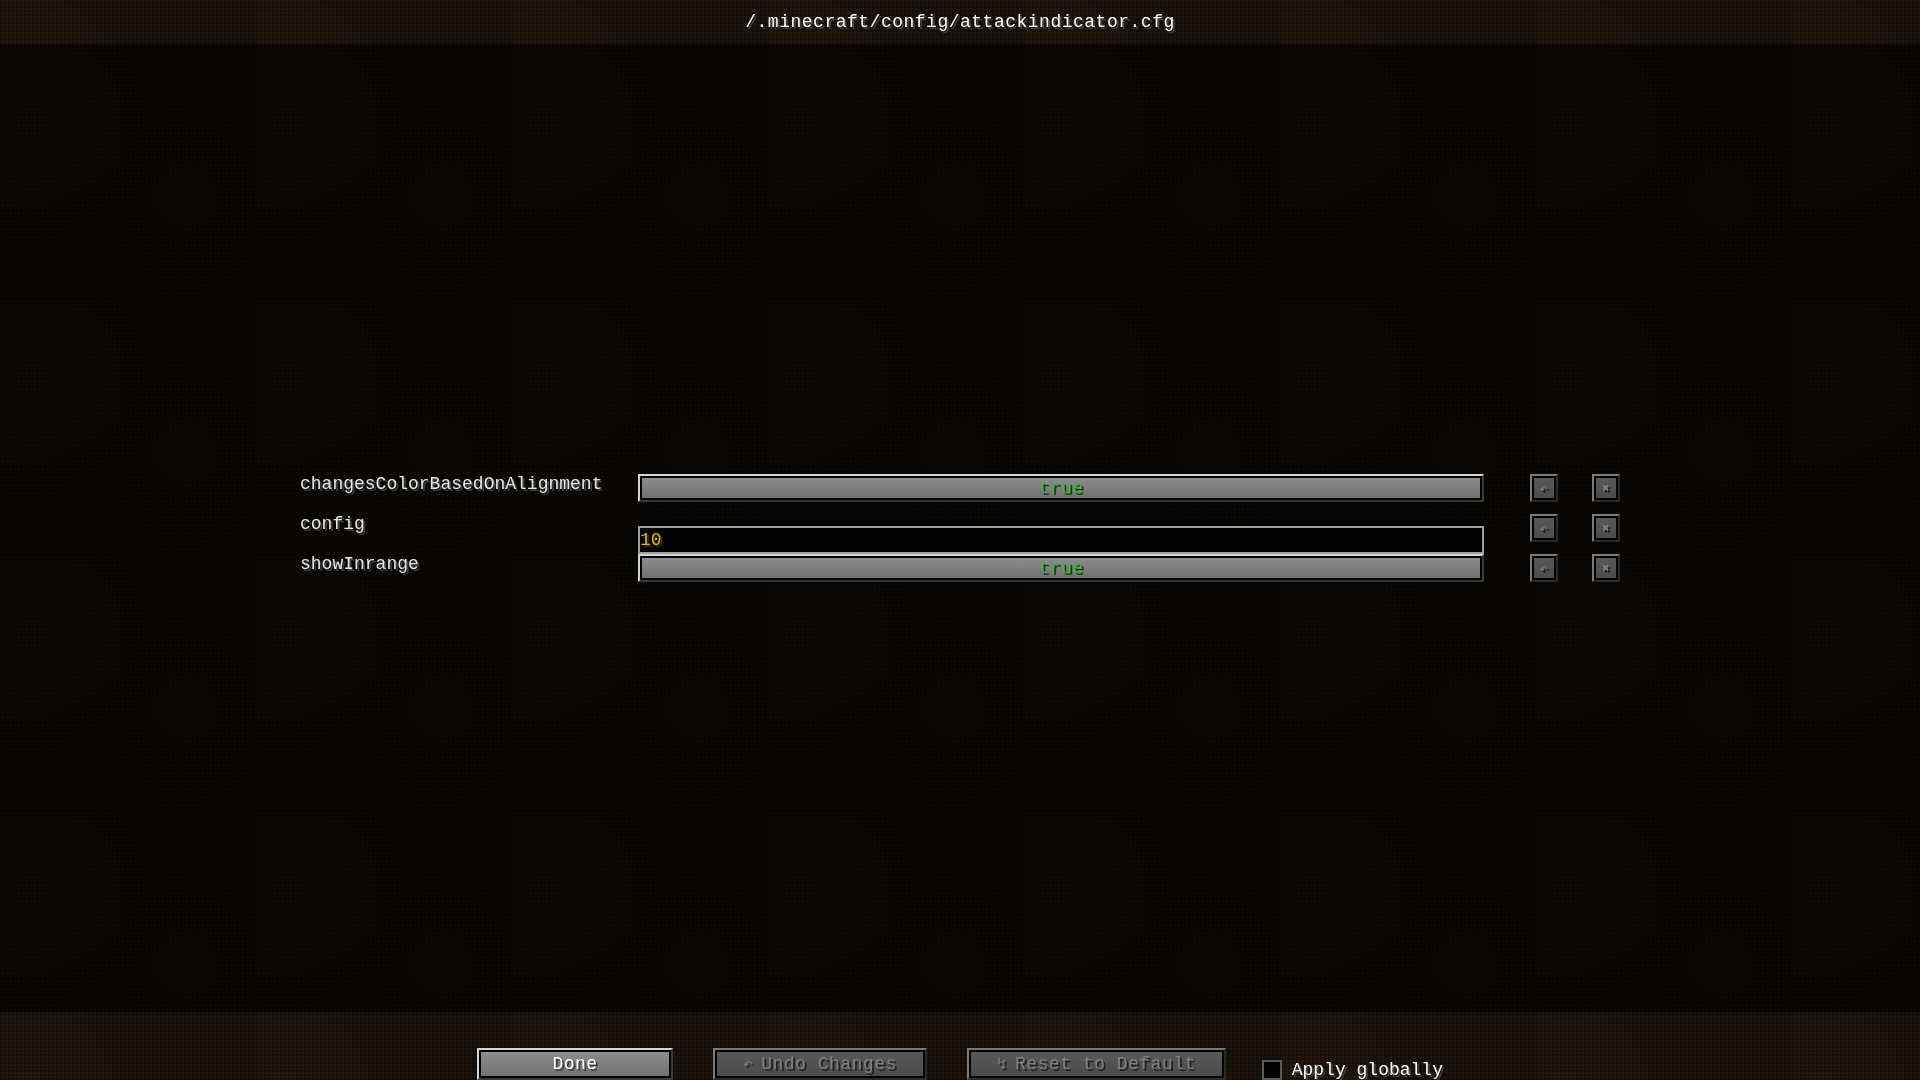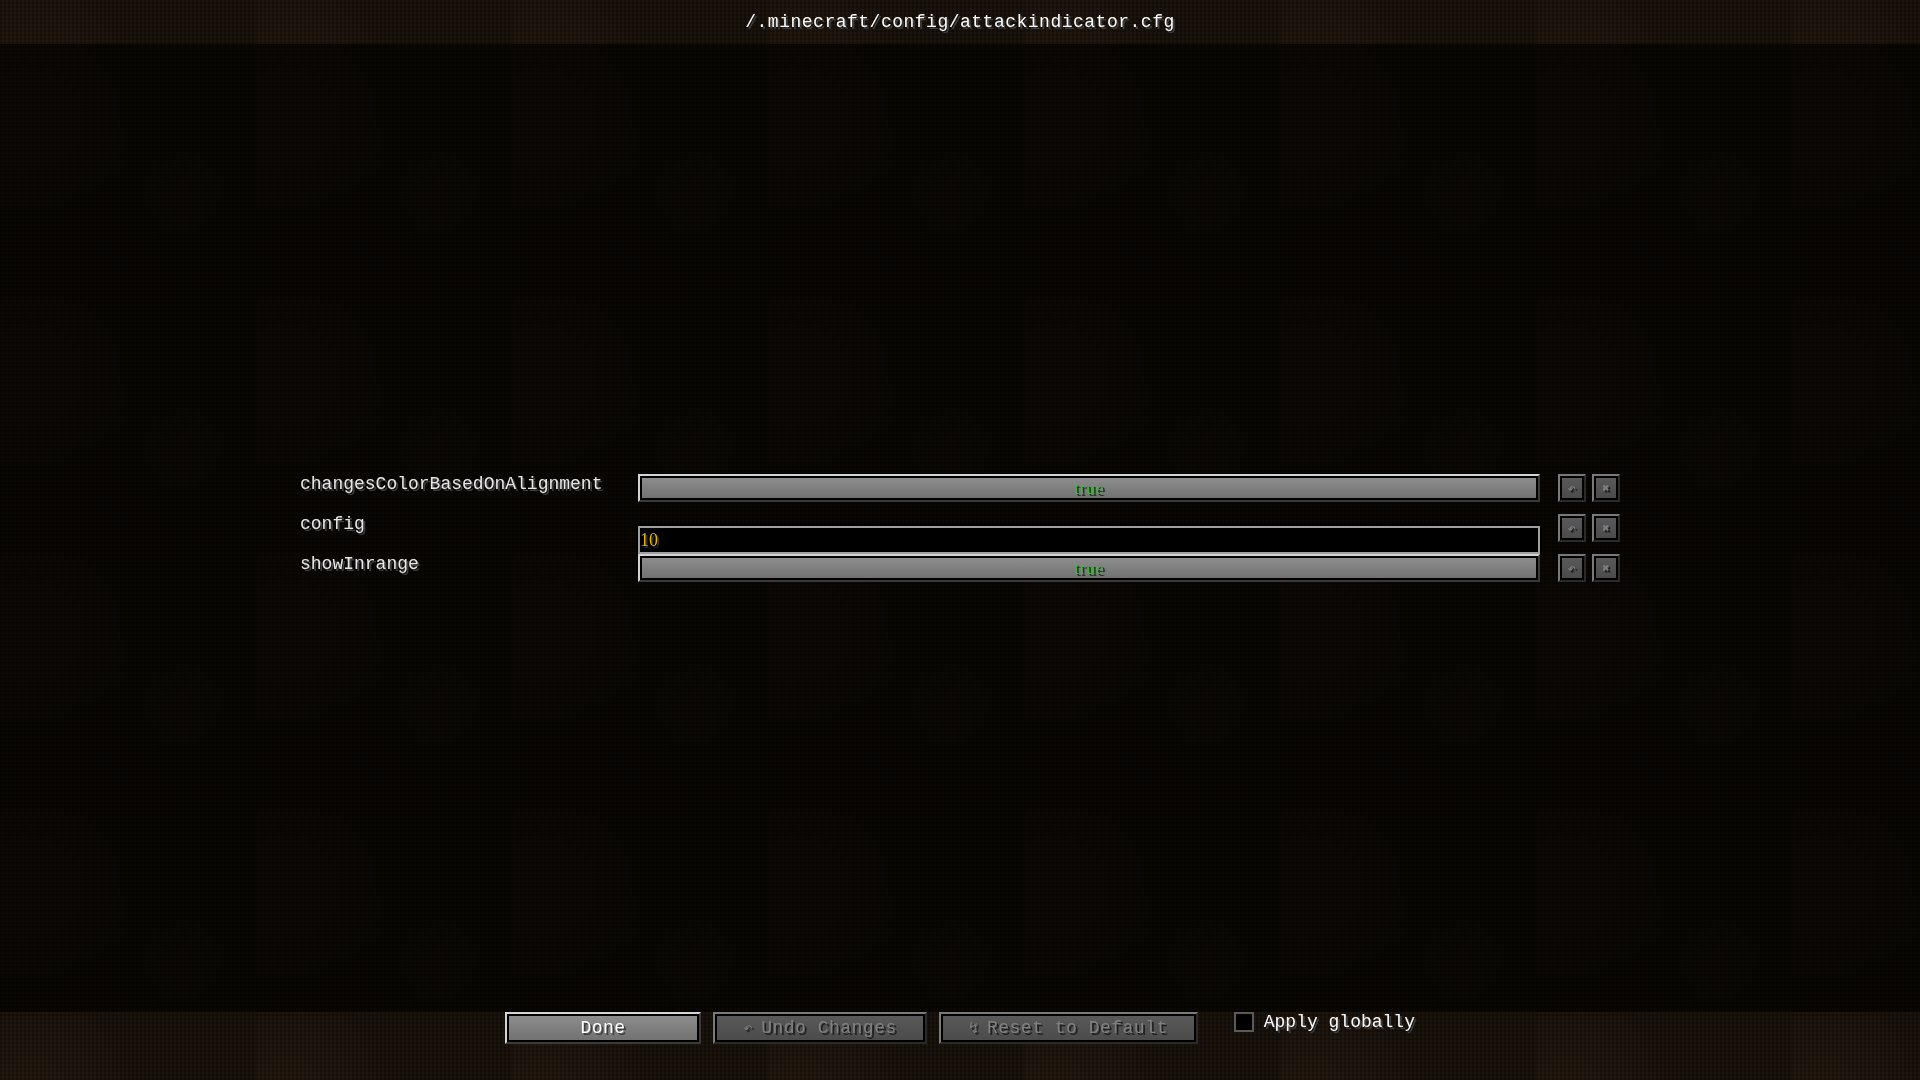--- a/index.html
+++ b/index.html
@@ -84,21 +84,21 @@
     display: flex; align-items: flex-start; gap: 18px;
     height: 28px;
   }
   .row-label {
     width: 320px; text-align: left;
     font-size: 18px;
     color: #e8e8e8;
     text-shadow: 2px 2px 0 var(--mc-text-shadow);
     white-space: nowrap;
   }
-  .row-control { flex: 1; height: 28px; display: flex; font-family: Liberation Serif, serif; }
+  .row-control { flex: 1; height: 28px; display: flex; }
   .row-btns { display: flex; gap: 6px; }
 
   
   .mc-btn {
     display: inline-flex; align-items: center; justify-content: center;
     height: 28px;
     padding: 0 8px;
     background: linear-gradient(#8f8f8f, #6f6f6f);
     border-top: 2px solid #d4d4d4;
     border-left: 2px solid #d4d4d4;
@@ -117,40 +117,41 @@
   .mc-btn.green-text { color: var(--mc-green); text-shadow: 2px 2px 0 #183a18; }
   .mc-btn.disabled {
     background: linear-gradient(#5a5a5a, #4a4a4a);
     color: #808080;
     text-shadow: 2px 2px 0 #202020;
     cursor: default;
     border-top-color: #7a7a7a;
     border-left-color: #7a7a7a;
     border-right-color: #2a2a2a;
     border-bottom-color: #2a2a2a;
+    margin-left: 28px;
   }
   .mc-btn .icon { margin-right: 8px; font-size: 16px; opacity: 0.85; }
 
   
   .mc-input {
     width: 100%; height: 28px;
     background: var(--mc-input-bg);
     border: 2px solid var(--mc-input-border);
     outline: 2px solid #000; outline-offset: 0;
     color: #eab308;
     font: inherit;
     padding: 0 0;
     text-shadow: 2px 2px 0 #303030;
     margin-top: 12px;
   }
 
   
   .bottom-bar {
     height: 68px;
-    display: flex; align-items: flex-start; justify-content: center;
+    display: flex; align-items: flex-end; justify-content: center;
     gap: 12px;
     z-index: 2;
     position: relative;
   }
   .bottom-bar .mc-btn { height: 32px; padding: 0 28px; font-size: 18px; }
 
   .mc-check {
     display: inline-flex; align-items: center; gap: 10px;
     margin-left: 24px;
     cursor: pointer;

